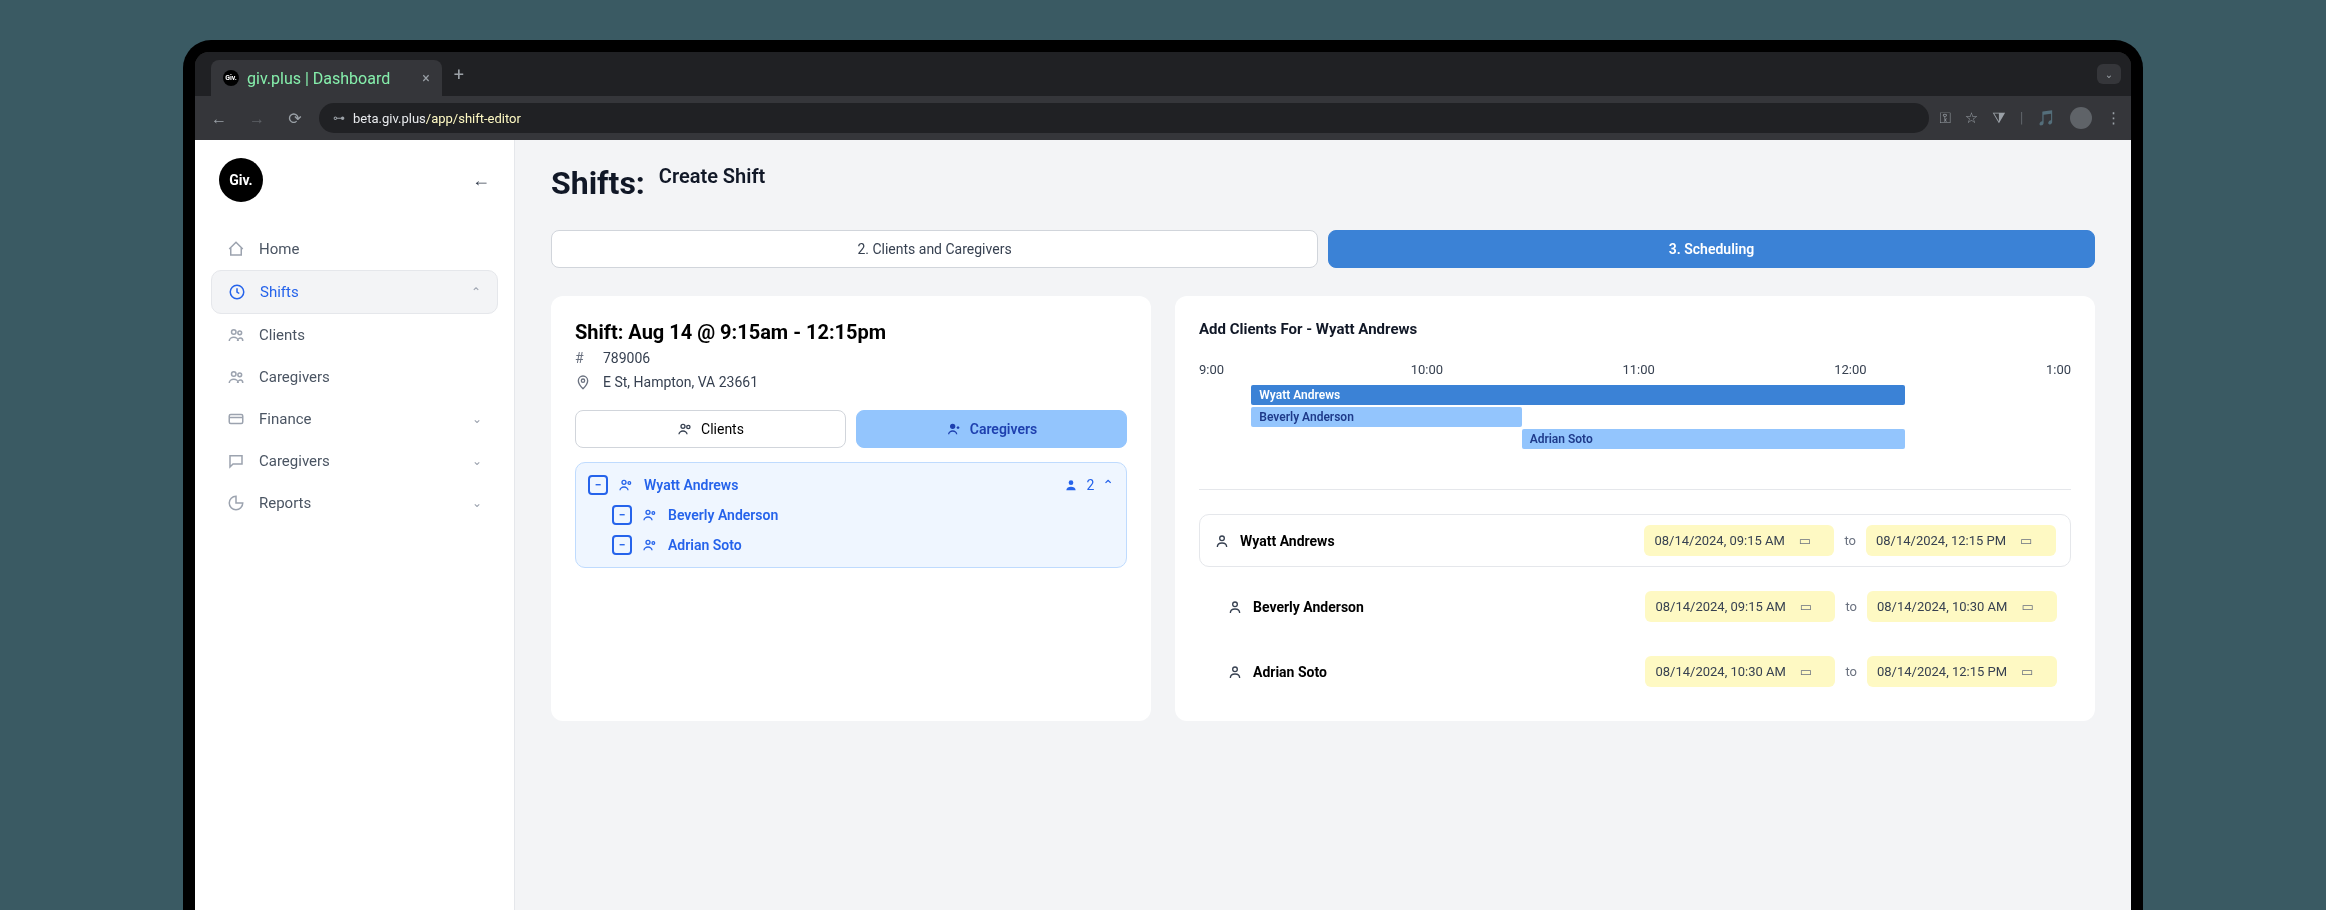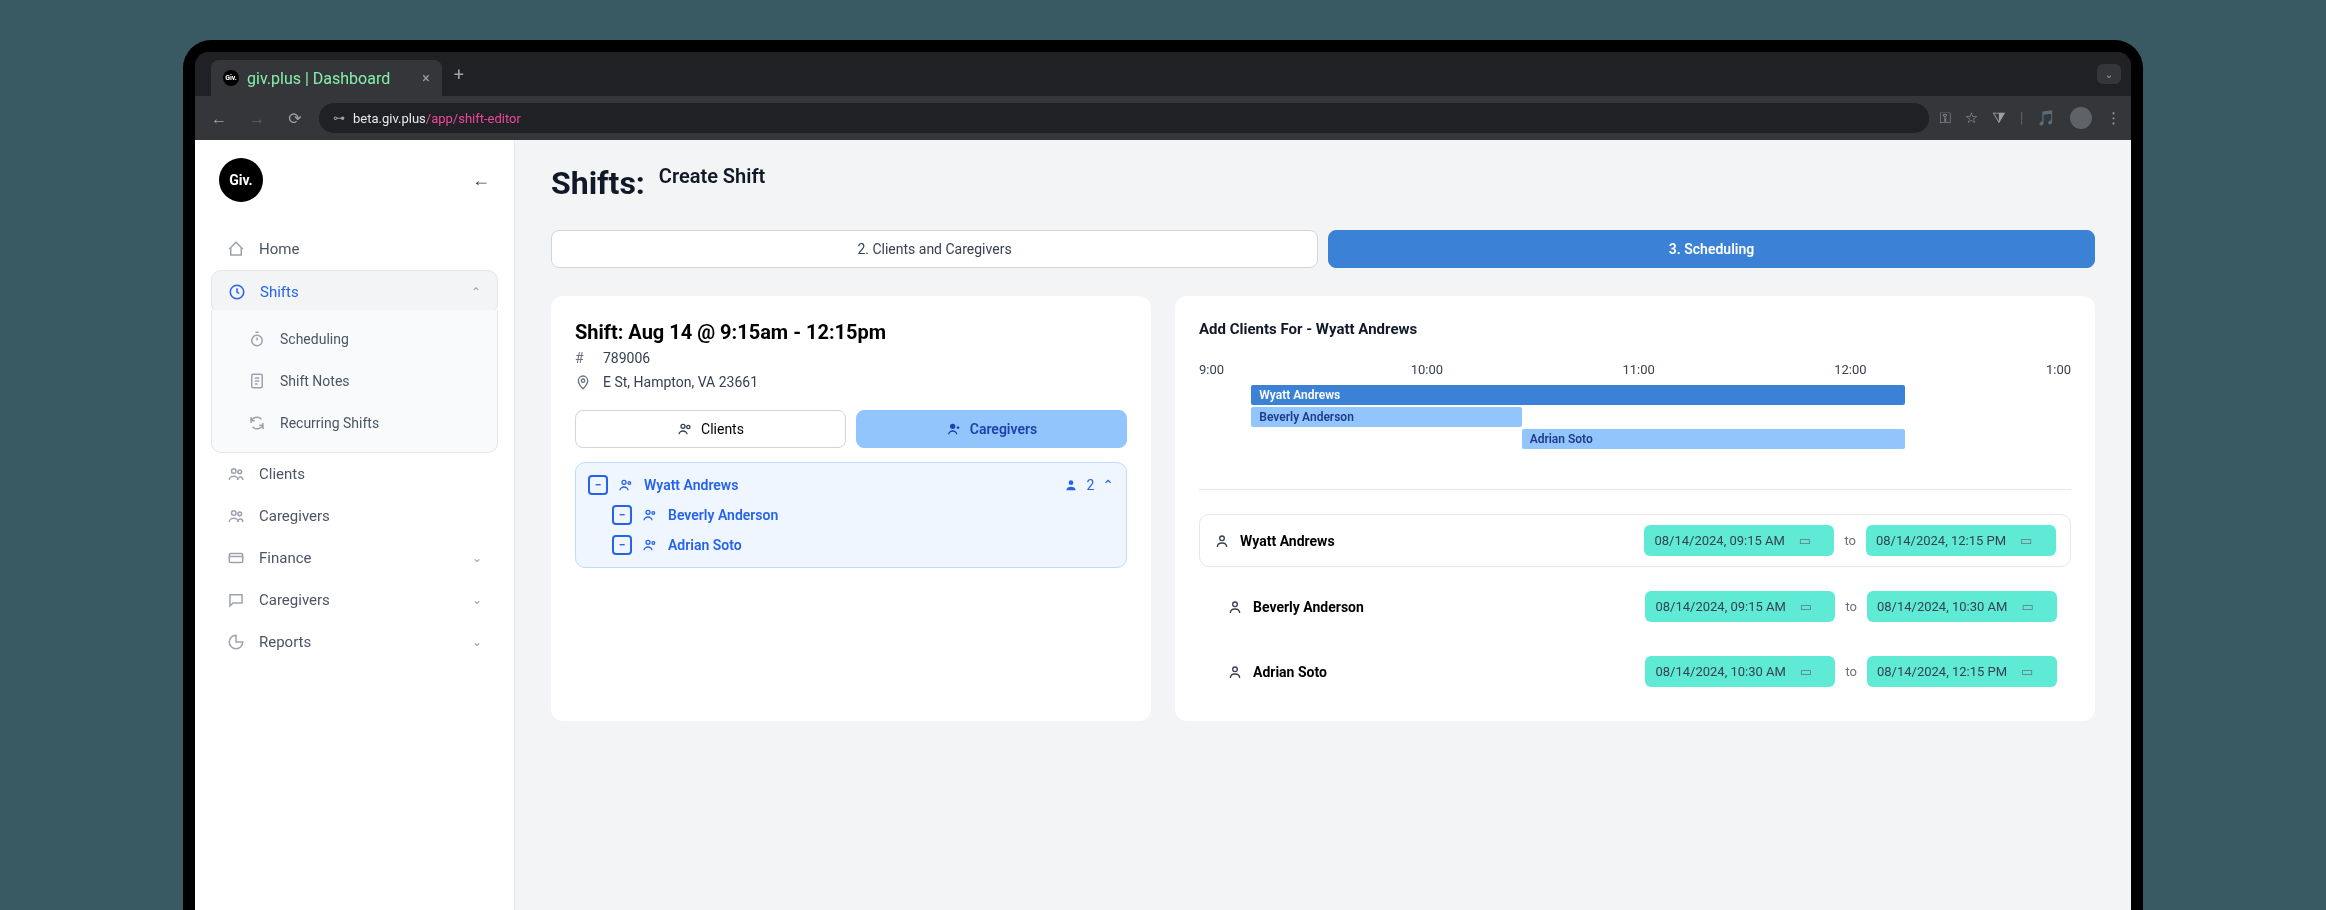--- a/index.html
+++ b/index.html
@@ -12,21 +12,21 @@
 .tab-favicon { width: 16px; height: 16px; background: #000; border-radius: 50%; display: flex; align-items: center; justify-content: center; color: #fff; font-size: 7px; font-weight: bold; }
 .tab-title { color: #86efac; font-size: 16px; }
 .tab-close { color: #9aa0a6; font-size: 14px; margin-left: 24px; cursor: pointer; }
 .new-tab { color: #9aa0a6; font-size: 18px; margin-left: 12px; cursor: pointer; }
 .tab-menu { position: absolute; right: 10px; color: #9aa0a6; background: #35363a; border-radius: 6px; width: 24px; height: 20px; display: flex; align-items: center; justify-content: center; font-size: 10px; cursor: pointer; }
 .addr-bar { background: #35363a; display: flex; align-items: center; height: 44px; padding: 0 10px; gap: 10px; }
 .nav-btn { color: #9aa0a6; font-size: 16px; width: 28px; text-align: center; cursor: pointer; }
 .url-box { flex: 1; background: #202124; border-radius: 20px; height: 30px; display: flex; align-items: center; padding: 0 14px; gap: 8px; }
 .url-icon { color: #9aa0a6; font-size: 12px; }
 .url-text { color: #e8eaed; font-size: 13px; }
-.url-text .path { color: #ec4899; }
+.url-text .path { color: #fef9c3; }
 .addr-right { display: flex; gap: 14px; align-items: center; color: #9aa0a6; }
 .addr-right span { cursor: pointer; font-size: 15px; }
 .addr-divider { color: #5f6368; }
 .avatar-icon { width: 22px; height: 22px; background: #5f6368; border-radius: 50%; }
 
 .app { background: #f3f4f6; display: flex; height: 780px; }
 .sidebar { width: 320px; background: #fff; border-right: 1px solid #e5e7eb; display: flex; flex-direction: column; }
 .sidebar-header { display: flex; align-items: center; justify-content: space-between; padding: 18px 24px; }
 .logo { width: 44px; height: 44px; background: #000; border-radius: 50%; display: flex; align-items: center; justify-content: center; color: #fff; font-size: 14px; font-weight: bold; }
 .back-arrow { font-size: 18px; color: #374151; cursor: pointer; }
@@ -74,21 +74,21 @@
 .bars { position: relative; height: 68px; }
 .bar { position: absolute; height: 20px; border-radius: 2px; display: flex; align-items: center; padding: 0 8px; font-size: 12px; font-weight: 600; color: #fff; }
 .bar1 { background: #3b82d6; }
 .bar2 { background: #93c5fd; color: #1e3a8a; }
 .bar3 { background: #93c5fd; color: #1e3a8a; }
 
 .time-rows { display: flex; flex-direction: column; gap: 14px; margin-top: 24px; padding-top: 24px; border-top: 1px solid #e5e7eb; }
 .time-row { display: flex; align-items: center; gap: 10px; border: 1px solid #e5e7eb; border-radius: 10px; padding: 10px 14px; }
 .time-row.primary { border-width: 1px; }
 .tr-name { font-weight: 700; font-size: 14px; flex: 1; display: flex; align-items: center; gap: 10px; }
-.tr-input { background: #5eead4; border-radius: 6px; padding: 8px 10px; font-size: 13px; color: #374151; display: flex; align-items: center; gap: 14px; min-width: 190px; }
+.tr-input { background: #fef9c3; border-radius: 6px; padding: 8px 10px; font-size: 13px; color: #374151; display: flex; align-items: center; gap: 14px; min-width: 190px; }
 .to-label { font-size: 13px; color: #6b7280; }
 .cal-icon { color: #6b7280; }
 .person-outline-icon { width: 16px; height: 16px; }
 </style>
 </head>
 <body>
 
 <div class="laptop-frame">
   <div class="camera"></div>
   <div class="browser-chrome">
@@ -134,42 +134,20 @@
             <span>Home</span>
           </div>
           <div class="nav-item active">
             <svg class="nav-icon" viewBox="0 0 24 24" fill="none" stroke="#2563eb" stroke-width="2">
                 <circle cx="12" cy="12" r="9"></circle>
                 <path d="M12 7v5l3 2"></path>
               </svg>
             <span>Shifts</span>
             <span class="chevron">⌃</span>
           </div>
-          <div class="nav-sub">
-            <div class="nav-sub-item">
-              <svg class="nav-icon" viewBox="0 0 24 24" fill="none" stroke="#9ca3af" stroke-width="2">
-                  <circle cx="12" cy="14" r="7"></circle>
-                  <path d="M12 10v4M10 3h4"></path>
-                </svg>
-              <span>Scheduling</span>
-            </div>
-            <div class="nav-sub-item">
-              <svg class="nav-icon" viewBox="0 0 24 24" fill="none" stroke="#9ca3af" stroke-width="2">
-                  <rect x="5" y="3" width="14" height="18" rx="2"></rect>
-                  <path d="M9 8h6M9 12h6M9 16h4"></path>
-                </svg>
-              <span>Shift Notes</span>
-            </div>
-            <div class="nav-sub-item">
-              <svg class="nav-icon" viewBox="0 0 24 24" fill="none" stroke="#9ca3af" stroke-width="2">
-                  <path d="M4 12a8 8 0 0 1 14-5M20 12a8 8 0 0 1-14 5M4 4v5h5M20 20v-5h-5"></path>
-                </svg>
-              <span>Recurring Shifts</span>
-            </div>
-          </div>
           <div class="nav-item">
             <svg class="nav-icon" viewBox="0 0 24 24" fill="none" stroke="#9ca3af" stroke-width="2">
                 <circle cx="9" cy="8" r="3"></circle>
                 <circle cx="17" cy="9" r="2.5"></circle>
                 <path d="M3 20c0-3 3-5 6-5s6 2 6 5M14 20c0-2 2-4 4-4s3 2 3 4"></path>
               </svg>
             <span>Clients</span>
           </div>
           <div class="nav-item">
             <svg class="nav-icon" viewBox="0 0 24 24" fill="none" stroke="#9ca3af" stroke-width="2">

